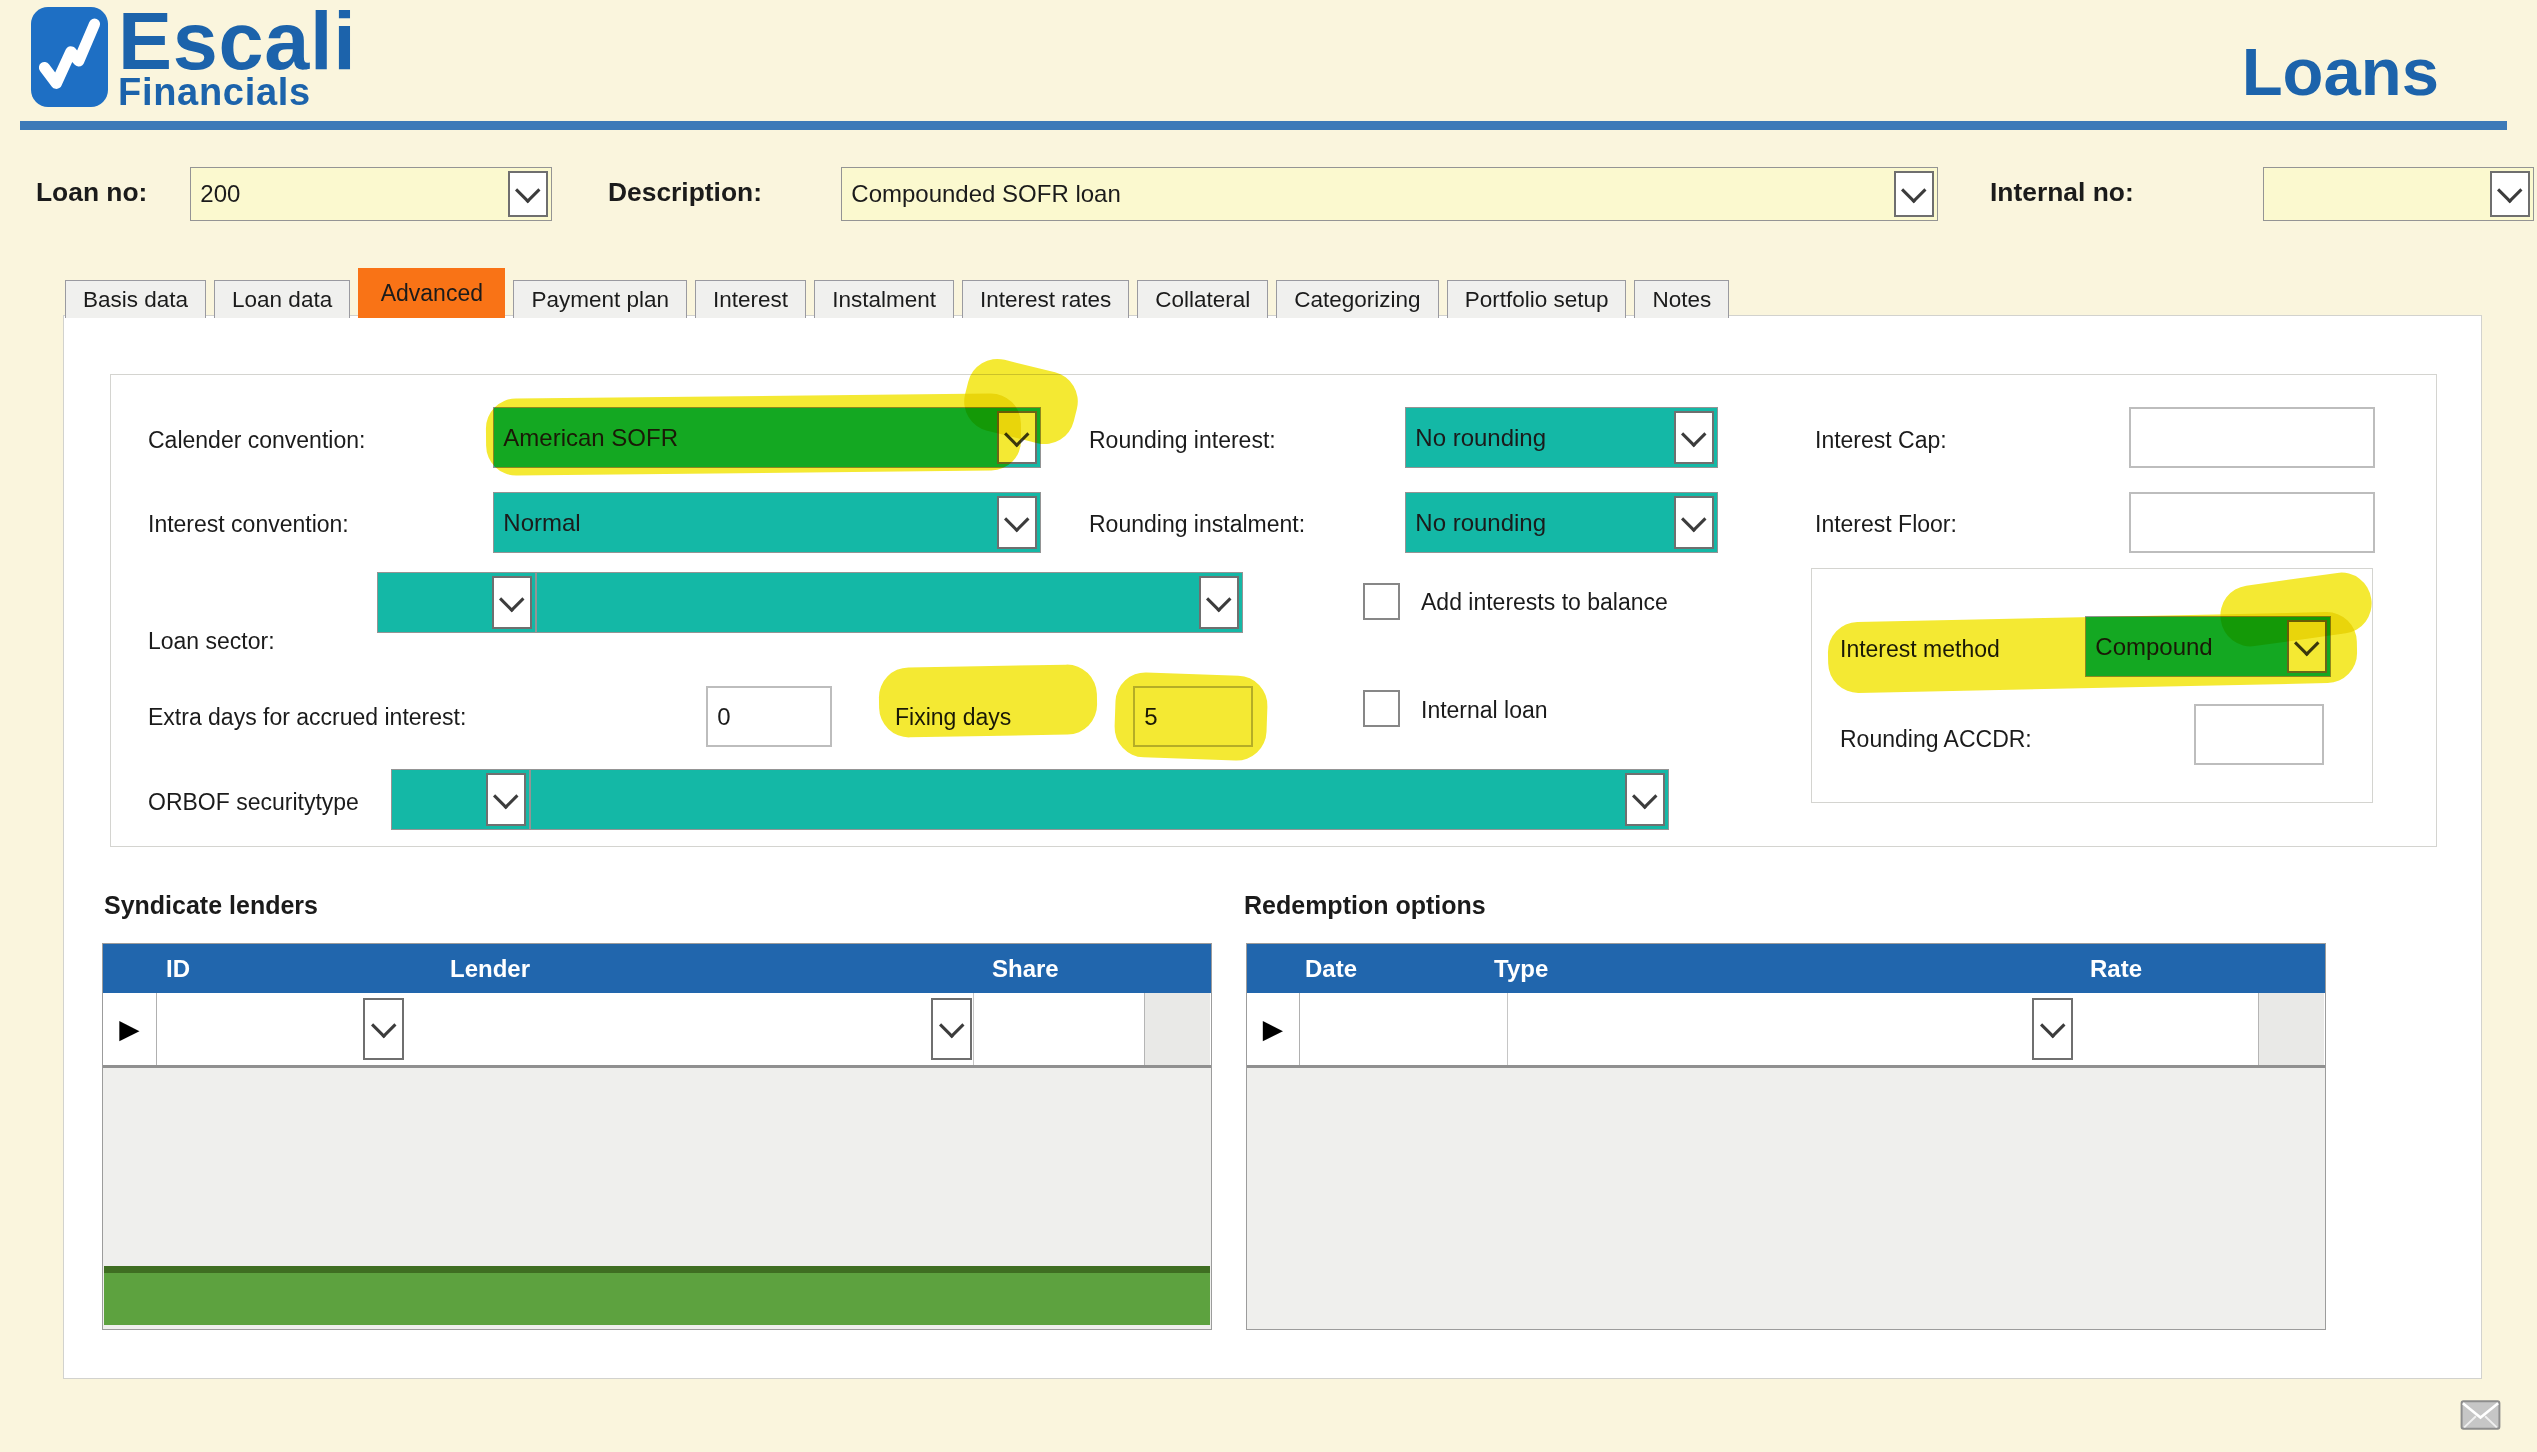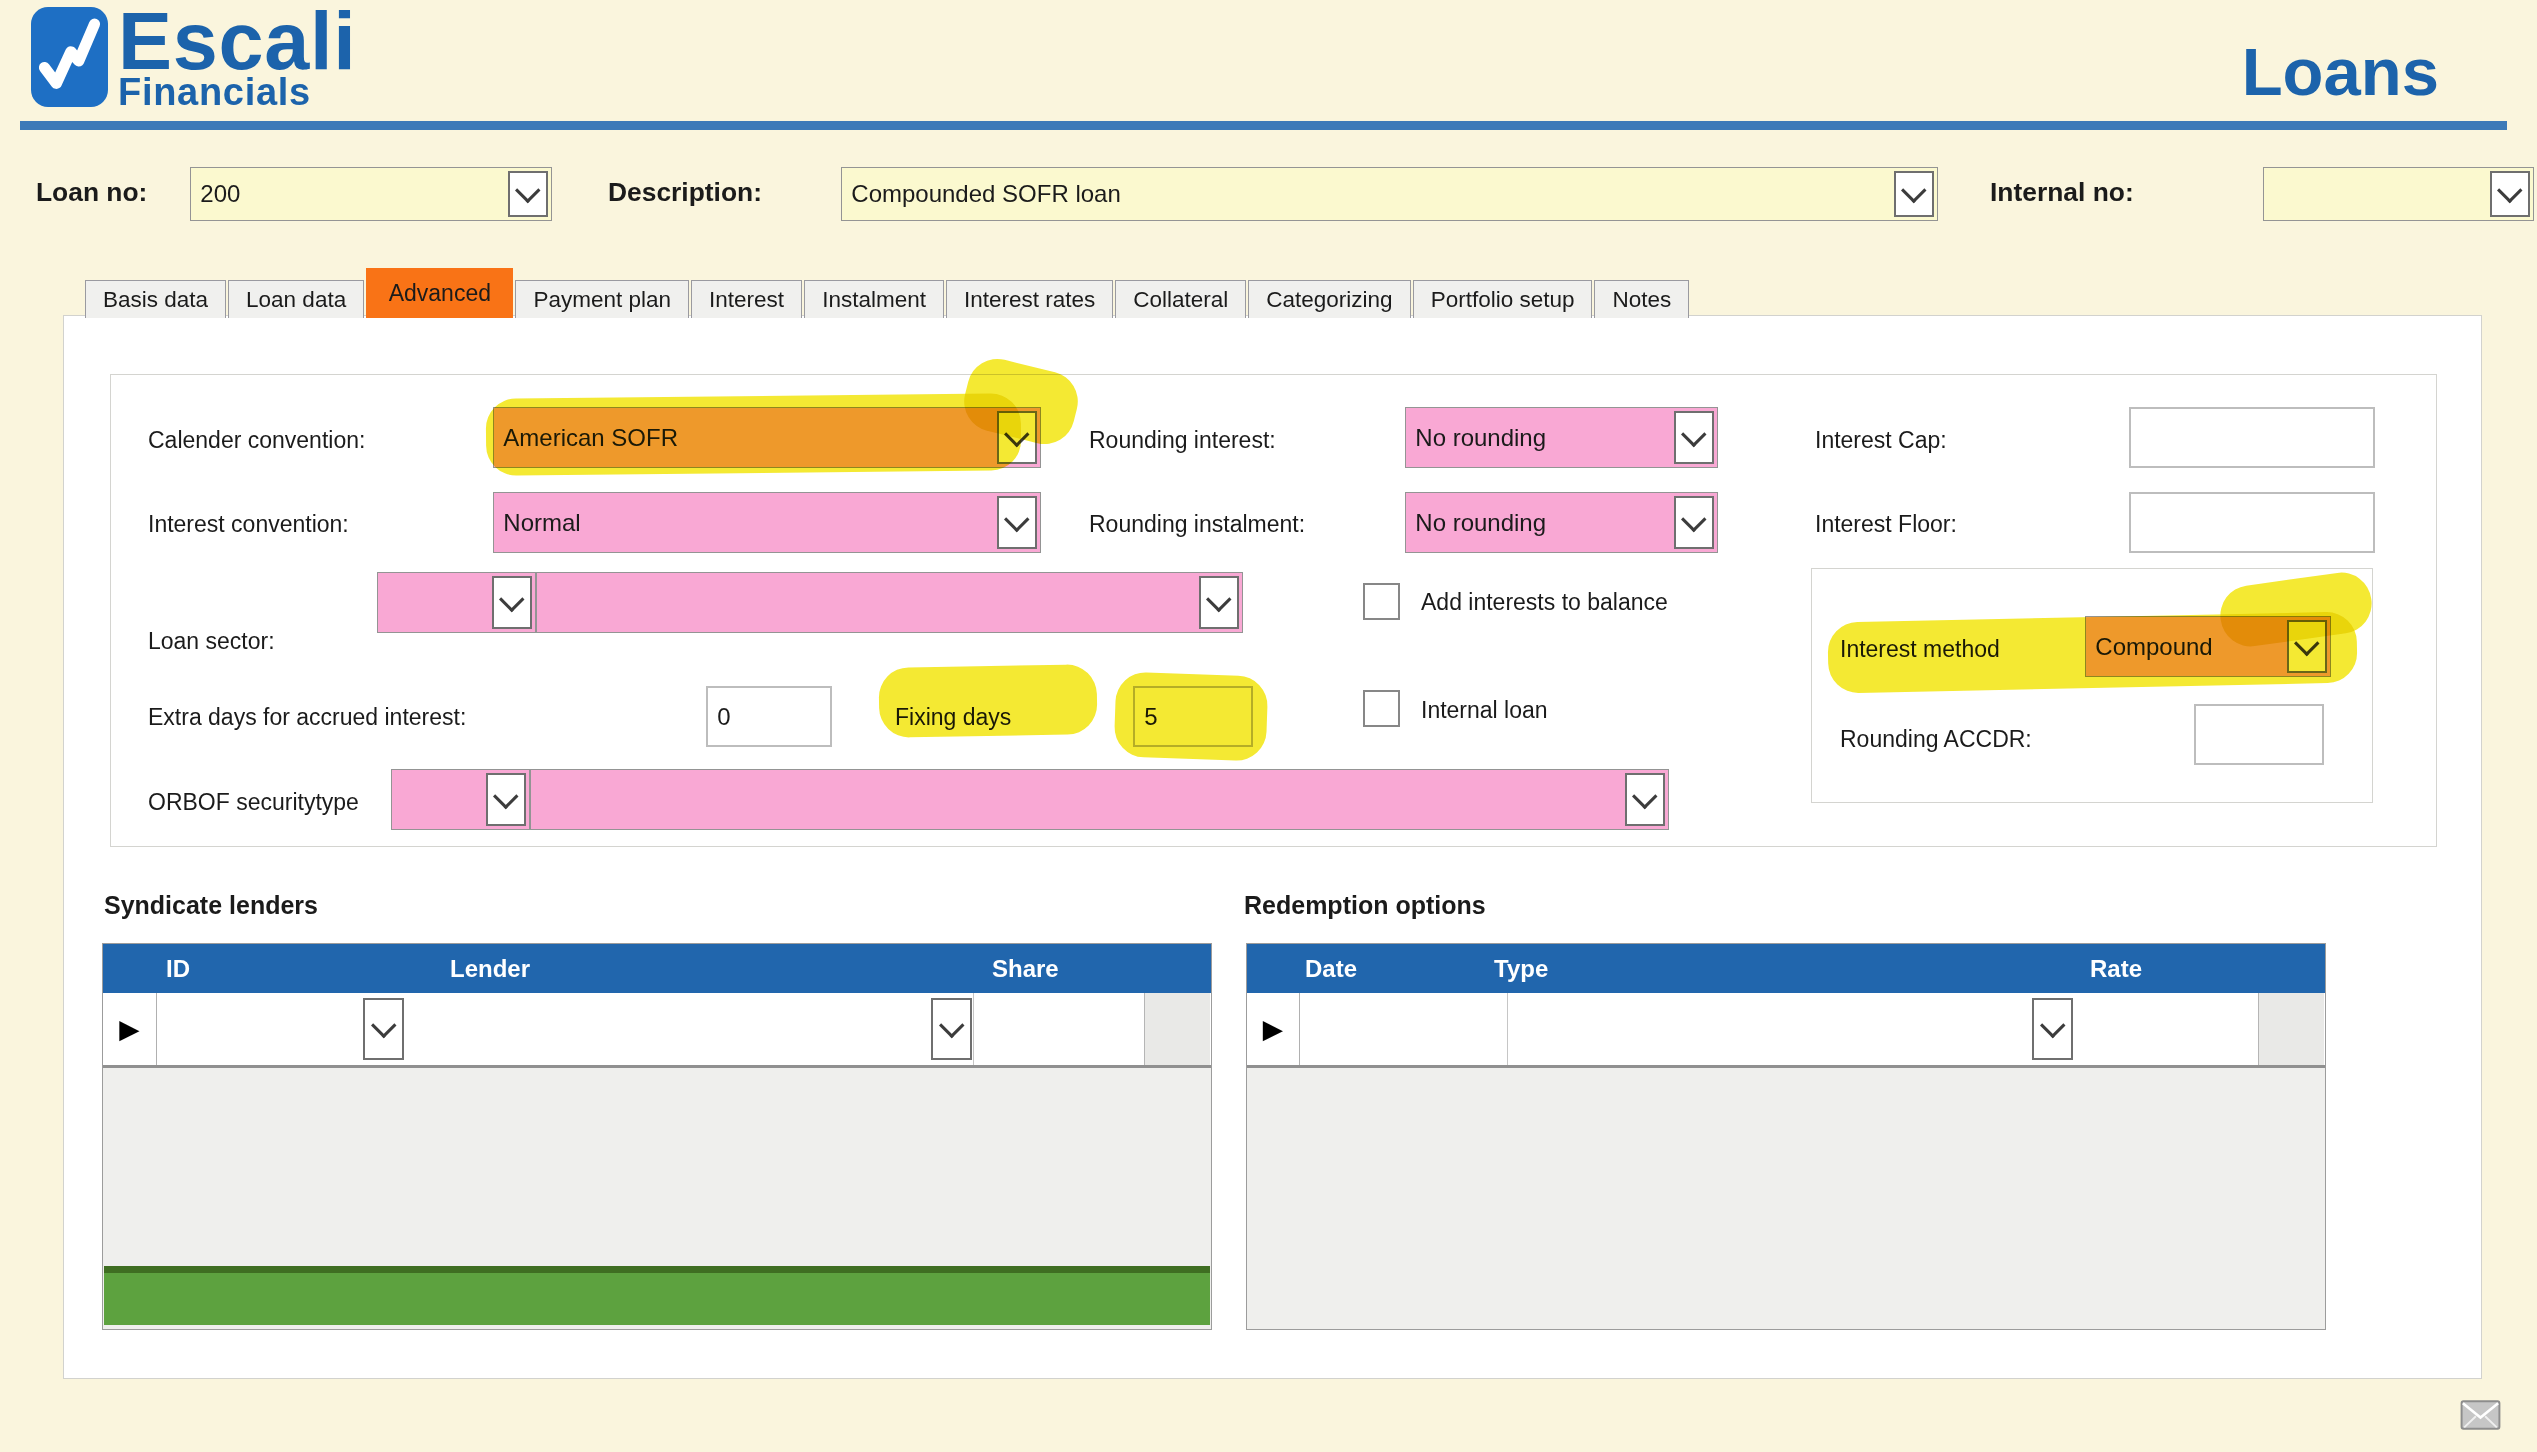--- a/index.html
+++ b/index.html
@@ -16,30 +16,30 @@
   .logo-mark{position:absolute;left:31px;top:6.6px;width:77px;height:100px;background:var(--logo-blue);border-radius:17px;}
   .brand{position:absolute;left:118px;top:2.6px;color:var(--brand-blue);font-weight:bold;line-height:0.95;}
   .brand .l1{font-size:81px;letter-spacing:0.7px;}
   .brand .l2{font-size:38px;margin-top:-5.3px;letter-spacing:0.7px;}
   .page-title{position:absolute;right:99px;top:33px;font-size:67px;font-weight:bold;color:var(--brand-blue);}
   .rule{position:absolute;left:20px;top:121px;width:2487px;height:8.6px;background:var(--rule-blue);}
   
   .lbl{position:absolute;font-size:23px;white-space:nowrap;}
   .lbl.b{font-size:26.4px;font-weight:bold;}
   
-  .combo{position:absolute;height:53px;background:#f9a8d4;border:1.3px solid #949494;box-sizing:border-box;}
+  .combo{position:absolute;height:53px;background:#14b8a6;border:1.3px solid #949494;box-sizing:border-box;}
   .combo.h92{height:61px;}
   .combo.yellow{background:var(--combo-yellow);}
   .combo .cv{position:absolute;left:9.3px;top:50%;transform:translateY(-50%);font-size:24px;white-space:nowrap;}
   .cbtn{position:absolute;top:3.3px;bottom:3.3px;right:3.3px;width:40px;background:#fff;border:2px solid #6f6f6f;display:flex;align-items:center;justify-content:center;box-sizing:border-box;}
   .chev{width:14.5px;height:14.5px;border-right:3.3px solid #3c3c3c;border-bottom:3.3px solid #3c3c3c;transform:rotate(45deg) translate(-2.6px,-2.6px);}
   
   .tbox{position:absolute;height:61px;background:#fff;border:2px solid #bdbdbd;box-sizing:border-box;font-size:24px;display:flex;align-items:center;padding-left:9.3px;}
   
-  .tabs{position:absolute;left:65px;top:266px;height:52px;display:flex;align-items:flex-end;gap:2px;z-index:4;margin-left:20px;}
+  .tabs{position:absolute;left:65px;top:266px;height:52px;display:flex;align-items:flex-end;gap:8px;z-index:4;}
   .tab{box-sizing:border-box;height:38px;background:#f0f0ee;border:1.3px solid #9a9aa0;border-bottom:none;font-size:22.5px;padding:0 17px;display:flex;align-items:center;white-space:nowrap;}
   .tab.selected{height:50px;background:#f97316;border:none;font-size:23px;padding:0 22.5px;z-index:5;}
   
   .panel{position:absolute;left:63px;top:315px;width:2419px;height:1064px;background:#fff;border:1.3px solid #d2d2ce;box-sizing:border-box;}
   .gbox{position:absolute;border:1.3px solid #d4d4d0;background:#fff;box-sizing:border-box;}
   .chk{position:absolute;width:37px;height:37px;background:#fff;border:2px solid #878787;box-sizing:border-box;}
   
   .hl{position:absolute;background:var(--highlight-yellow);opacity:0.8;mix-blend-mode:multiply;border-radius:30px;z-index:6;pointer-events:none;}
   
   .grid{position:absolute;background:#efefed;border:1.3px solid #9c9c9c;box-sizing:border-box;}

